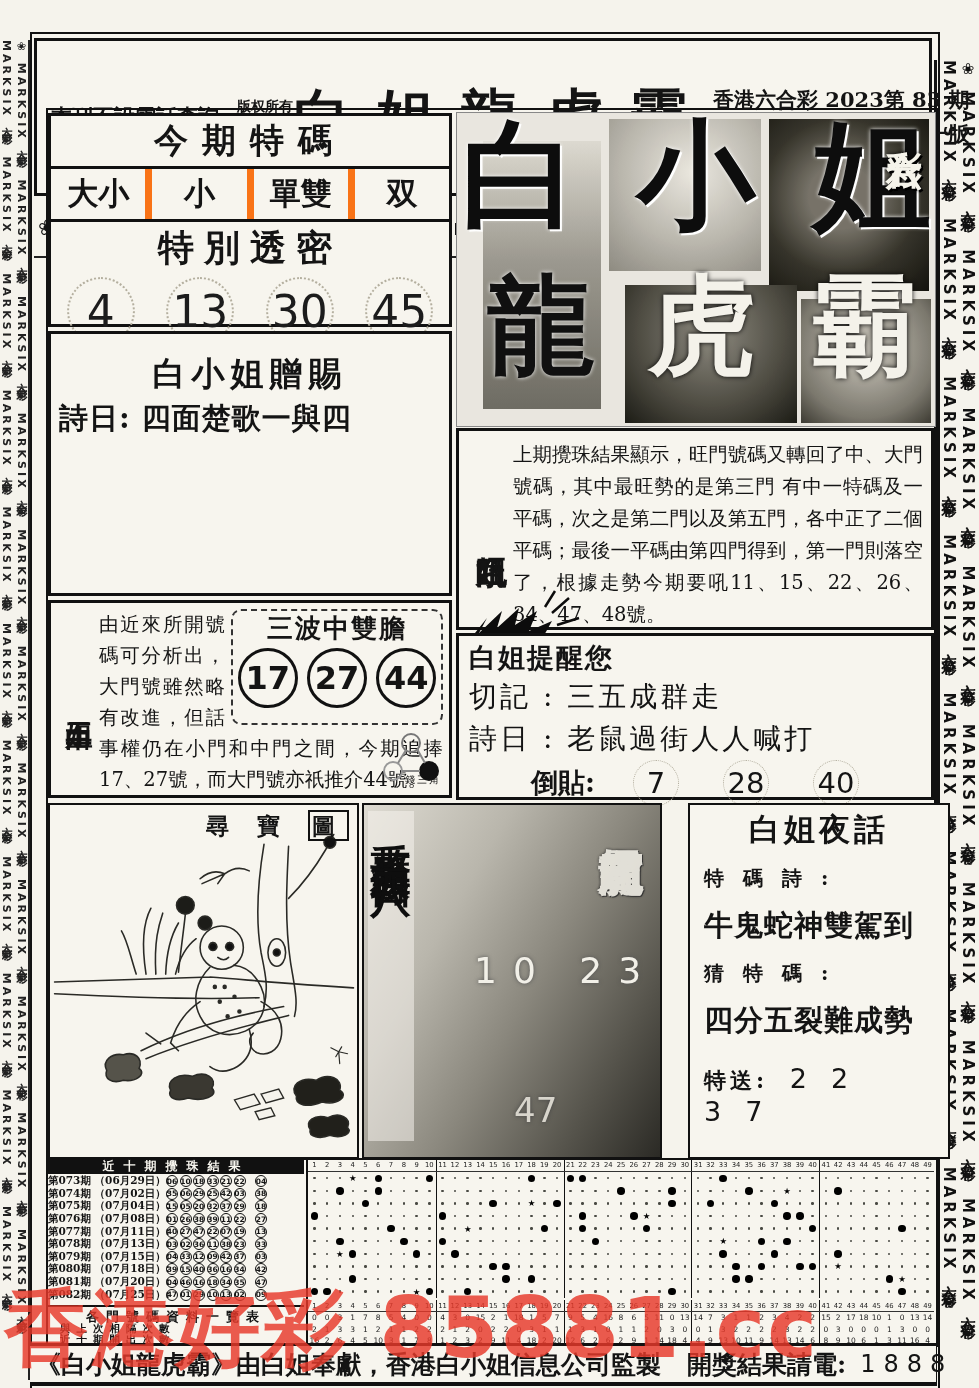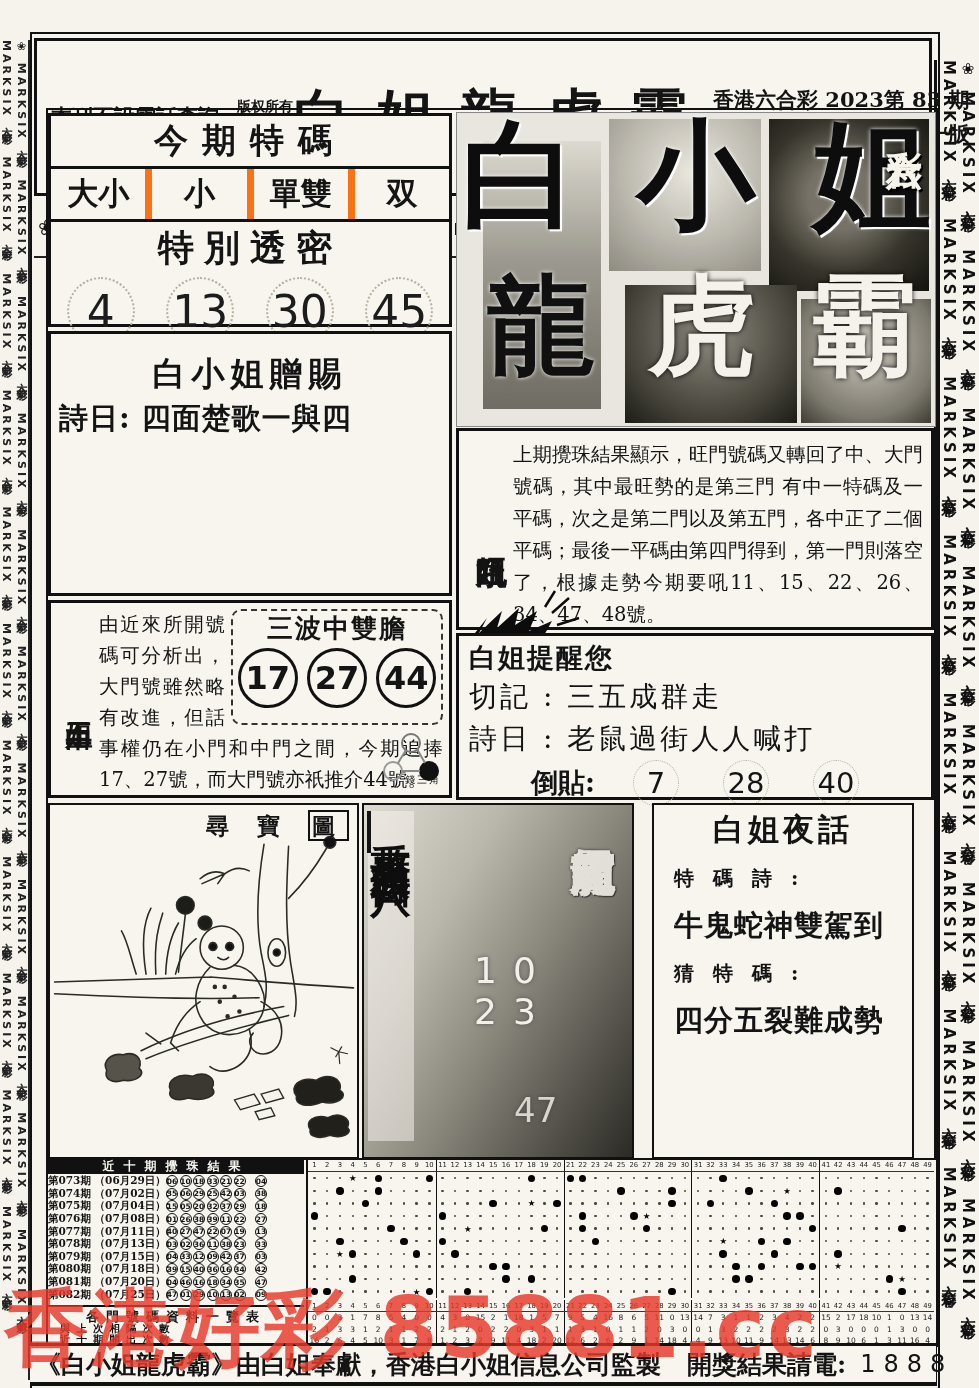--- a/index.html
+++ b/index.html
@@ -83,31 +83,31 @@
   #roar-text{flex:1;font-size:19.5px;line-height:32px;padding:8px 8px 0 0;text-align:justify;}
   
   #remind-box{left:456px;top:633px;width:478px;height:167px;padding:4px 10px;}
   #remind-title{font-size:27px;font-weight:800;letter-spacing:2px;}
   .remind-line{font-size:28px;line-height:42px;letter-spacing:3px;}
   #remind-last{display:flex;align-items:center;justify-content:center;gap:38px;}
   #remind-label{font-size:27px;font-weight:800;}
   .circ-faint{width:44px;height:44px;border:1px dotted #b0ab9b;border-radius:50%;display:flex;align-items:center;
     justify-content:center;font:400 29px "DejaVu Sans","Liberation Sans",sans-serif;}
   
-  #mid-panel{left:362px;top:803px;width:272px;height:356px;border-width:2px;overflow:hidden;
-    background:linear-gradient(120deg,#dedbd2 0%,#b9b6ac 30%,#8a877d 55%,#55534b 80%,#2b2a25 100%);display:flex;text-decoration:underline;}
+  #mid-panel{left:362px;top:803px;width:300px;height:356px;border-width:2px;overflow:hidden;
+    background:linear-gradient(120deg,#dedbd2 0%,#b9b6ac 30%,#8a877d 55%,#55534b 80%,#2b2a25 100%);display:flex;}
   #mid-vert-label{writing-mode:vertical-rl;text-orientation:upright;font-size:40px;font-weight:800;color:#0e0e0e;
     line-height:46px;margin:6px 0 0 4px;letter-spacing:6px;background:rgba(245,243,236,.55);height:330px;}
   #mid-photo-nums{position:absolute;left:110px;top:145px;font:400 36px "DejaVu Sans","Liberation Sans",sans-serif;
     color:#f2f0e8;text-shadow:0 0 4px #555;letter-spacing:16px;}
   #mid-photo-num2{position:absolute;left:150px;top:285px;font:400 34px "DejaVu Sans","Liberation Sans",sans-serif;
     color:#d8d5cc;text-shadow:0 0 4px #444;}
   #mid-vert-chars{position:absolute;right:6px;top:8px;writing-mode:vertical-rl;text-orientation:upright;
     font-size:46px;font-weight:800;color:#eceae2;text-shadow:0 0 3px #333,1px 1px 0 #333;line-height:64px;opacity:.9;}
-  #night-box{left:652px;top:803px;width:262px;height:356px;border-width:2px;padding:4px 20px;}
+  #night-box{left:688px;top:803px;width:262px;height:356px;border-width:2px;padding:4px 14px;}
   #night-title{text-align:center;font-size:31px;font-weight:800;letter-spacing:4px;}
   .night-label{font-size:20px;font-weight:700;letter-spacing:6px;margin-top:14px;}
   .night-poem{font-size:29px;font-weight:800;margin-top:14px;letter-spacing:1px;white-space:nowrap;}
   #night-send{margin-top:22px;font-size:22px;font-weight:800;letter-spacing:4px;}
   #night-send .num{font:400 27px "DejaVu Sans","Liberation Sans",sans-serif;letter-spacing:24px;margin-left:10px;}
   
   #results-rect{position:absolute;left:46px;top:1158px;width:888px;height:185px;border:2px solid #111;background:#f7f5ee;}
   #results-title{position:absolute;left:48px;top:1159px;width:256px;height:15px;background:#111;color:#f7f5ee;
     font:800 12px "DejaVu Serif","Liberation Serif",serif;letter-spacing:9px;text-align:center;line-height:15px;}
   #results-rows{position:absolute;left:48px;top:1175px;width:256px;}
@@ -328,20 +328,24 @@
     <div id="mid-photo-num2">47</div>
     <div id="mid-vert-chars">白姐龍虎霸</div>
   </div>
 
   <div class="box" id="night-box">
     <div id="night-title">白姐夜話</div>
     <div class="night-label">特 碼 詩 :</div>
     <div class="night-poem">牛鬼蛇神雙駕到</div>
     <div class="night-label">猜 特 碼 :</div>
     <div class="night-poem">四分五裂難成勢</div>
+    <div id="night-send">
+      <span>特送:</span>
+      <span class="num">22 37</span>
+    </div>
   </div>
 
   <div id="results-rect"></div>
   <div id="results-title">近十期攪珠結果</div>
   <div id="results-rows">
       <div class="res-row">
         <span class="res-period">第073期 （06月29日）:</span>
         <span class="circ-sm">06</span>
         <span class="circ-sm">10</span>
         <span class="circ-sm">18</span>

